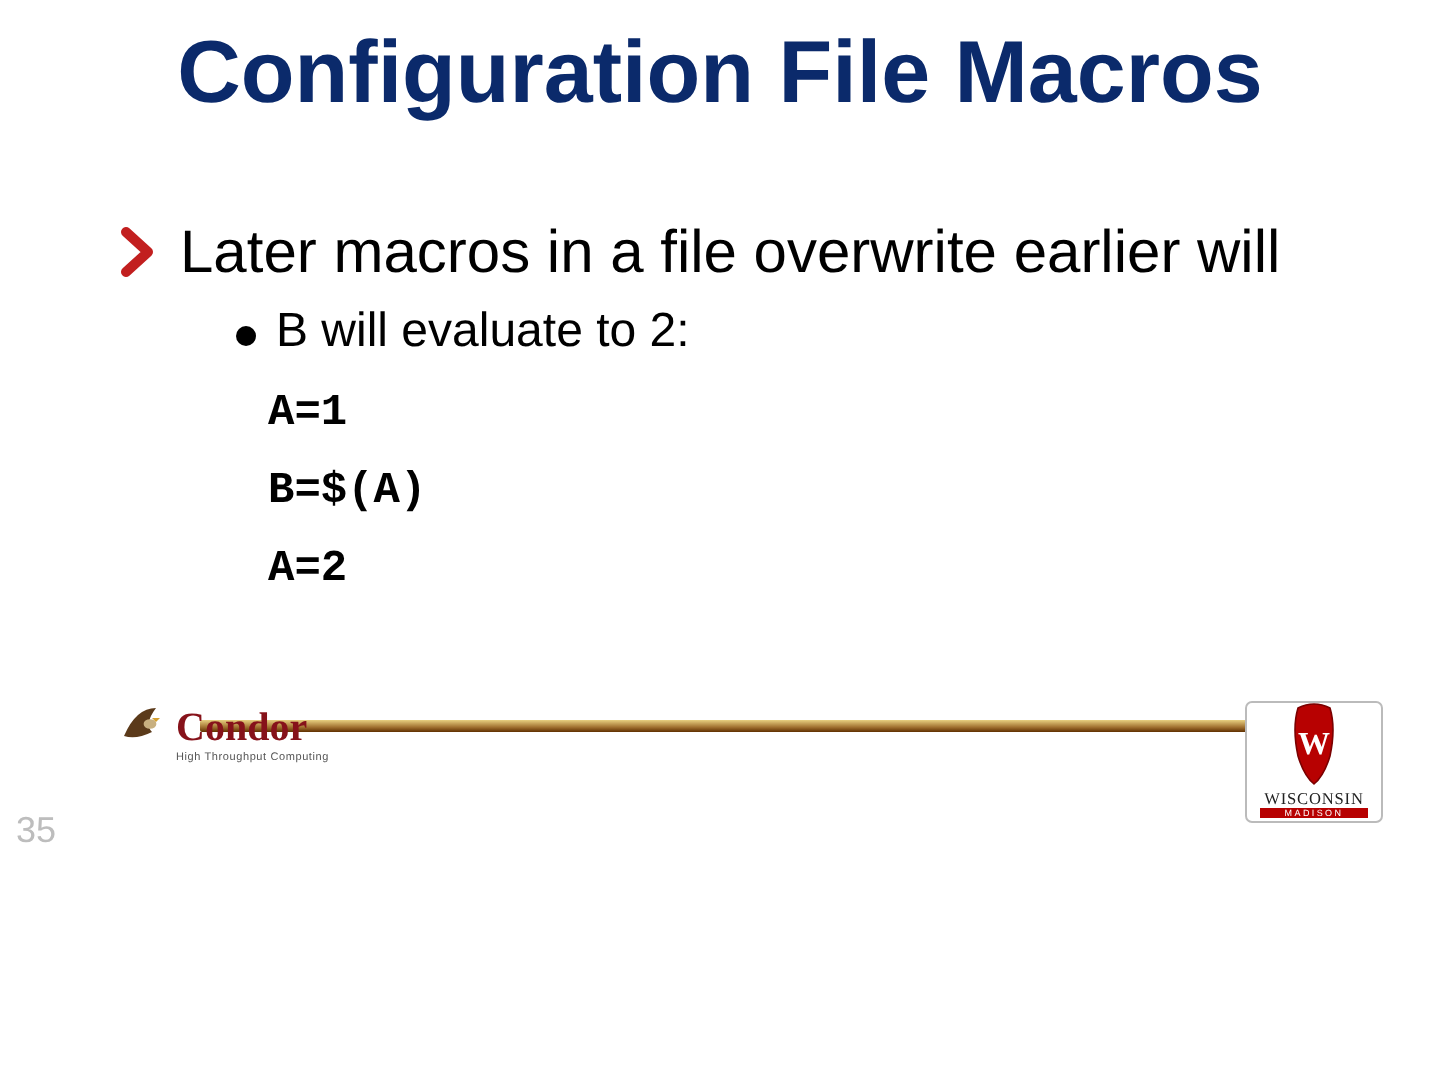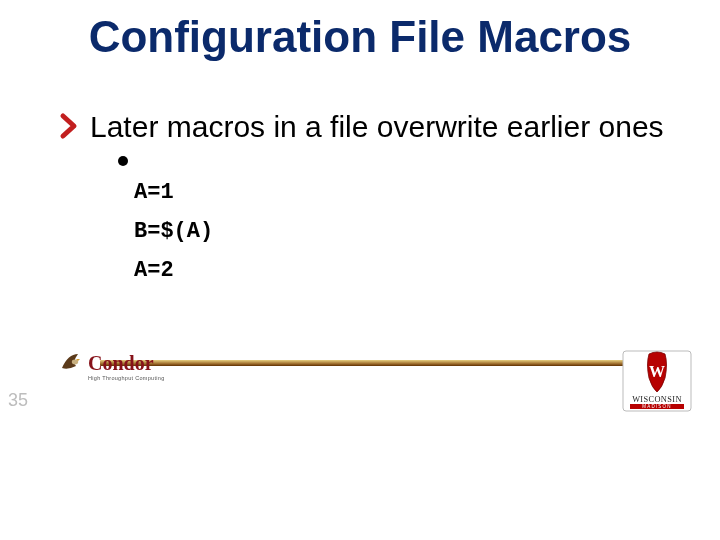--- a/index.html
+++ b/index.html
@@ -99,21 +99,21 @@
   .wisc-logo {
     position: absolute;
     right: 28px;
     bottom: 20px;
     width: 70px;
     height: 62px;
   }
   .slide-number {
     position: absolute;
     left: 8px;
-    bottom: 21px;
+    bottom: 6px;
     font-family: Arial, Helvetica, sans-serif;
     font-size: 18px;
     color: #bdbdbd;
   }
   svg { overflow: visible; }
 </style>
 </head>
 <body>
 
 <div class="slide">
@@ -121,26 +121,27 @@
   <div class="title">Configuration File Macros</div>
 
   <div class="body">
 
     <div class="bullet-row">
       <div class="chevron">
         <svg width="22" height="24" viewBox="0 0 22 24">
           <polyline points="3,2 14,12 3,22" fill="none" stroke="#c21f1f" stroke-width="5" stroke-linecap="round" stroke-linejoin="round"></polyline>
         </svg>
       </div>
-      <div class="bullet-text">Later macros in a file overwrite earlier ones</div>
+      <div class="bullet-text">Later macros in a file overwrite earlier will</div>
     </div>
 
     <div class="sub">
       <div class="sub-row">
         <div class="dot"></div>
+        <div class="sub-text">B will evaluate to 2:</div>
       </div>
 
       <div class="code-line">A=1</div>
       <div class="code-line">B=$(A)</div>
       <div class="code-line">A=2</div>
     </div>
 
   </div>
 
   <div class="footer-bar"></div>

